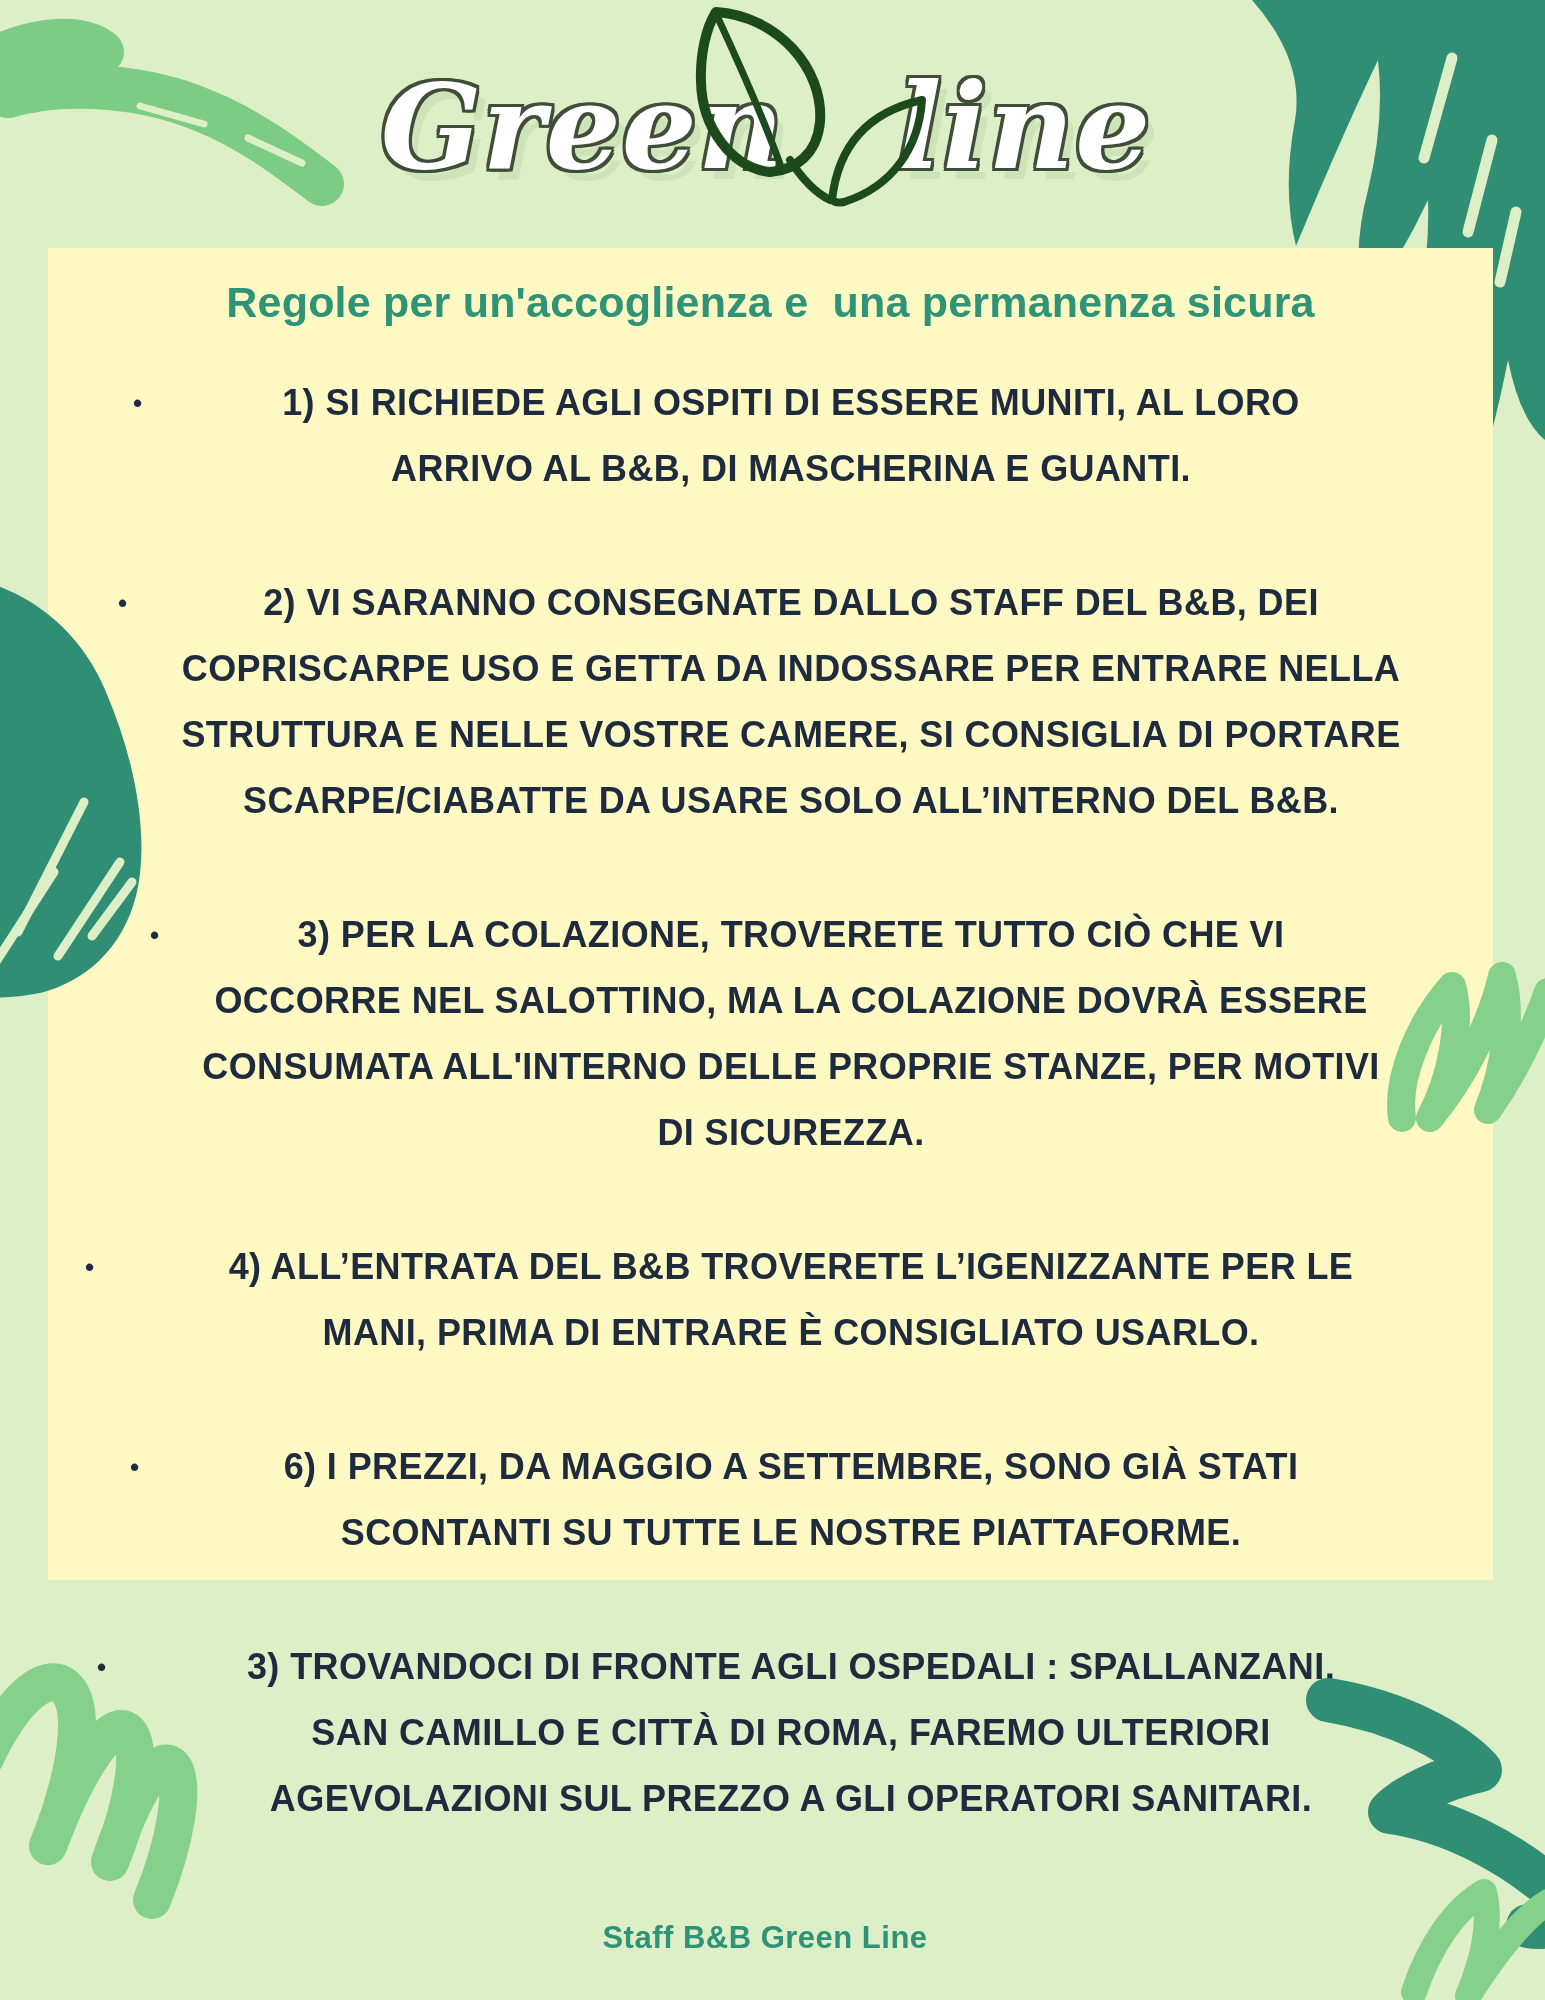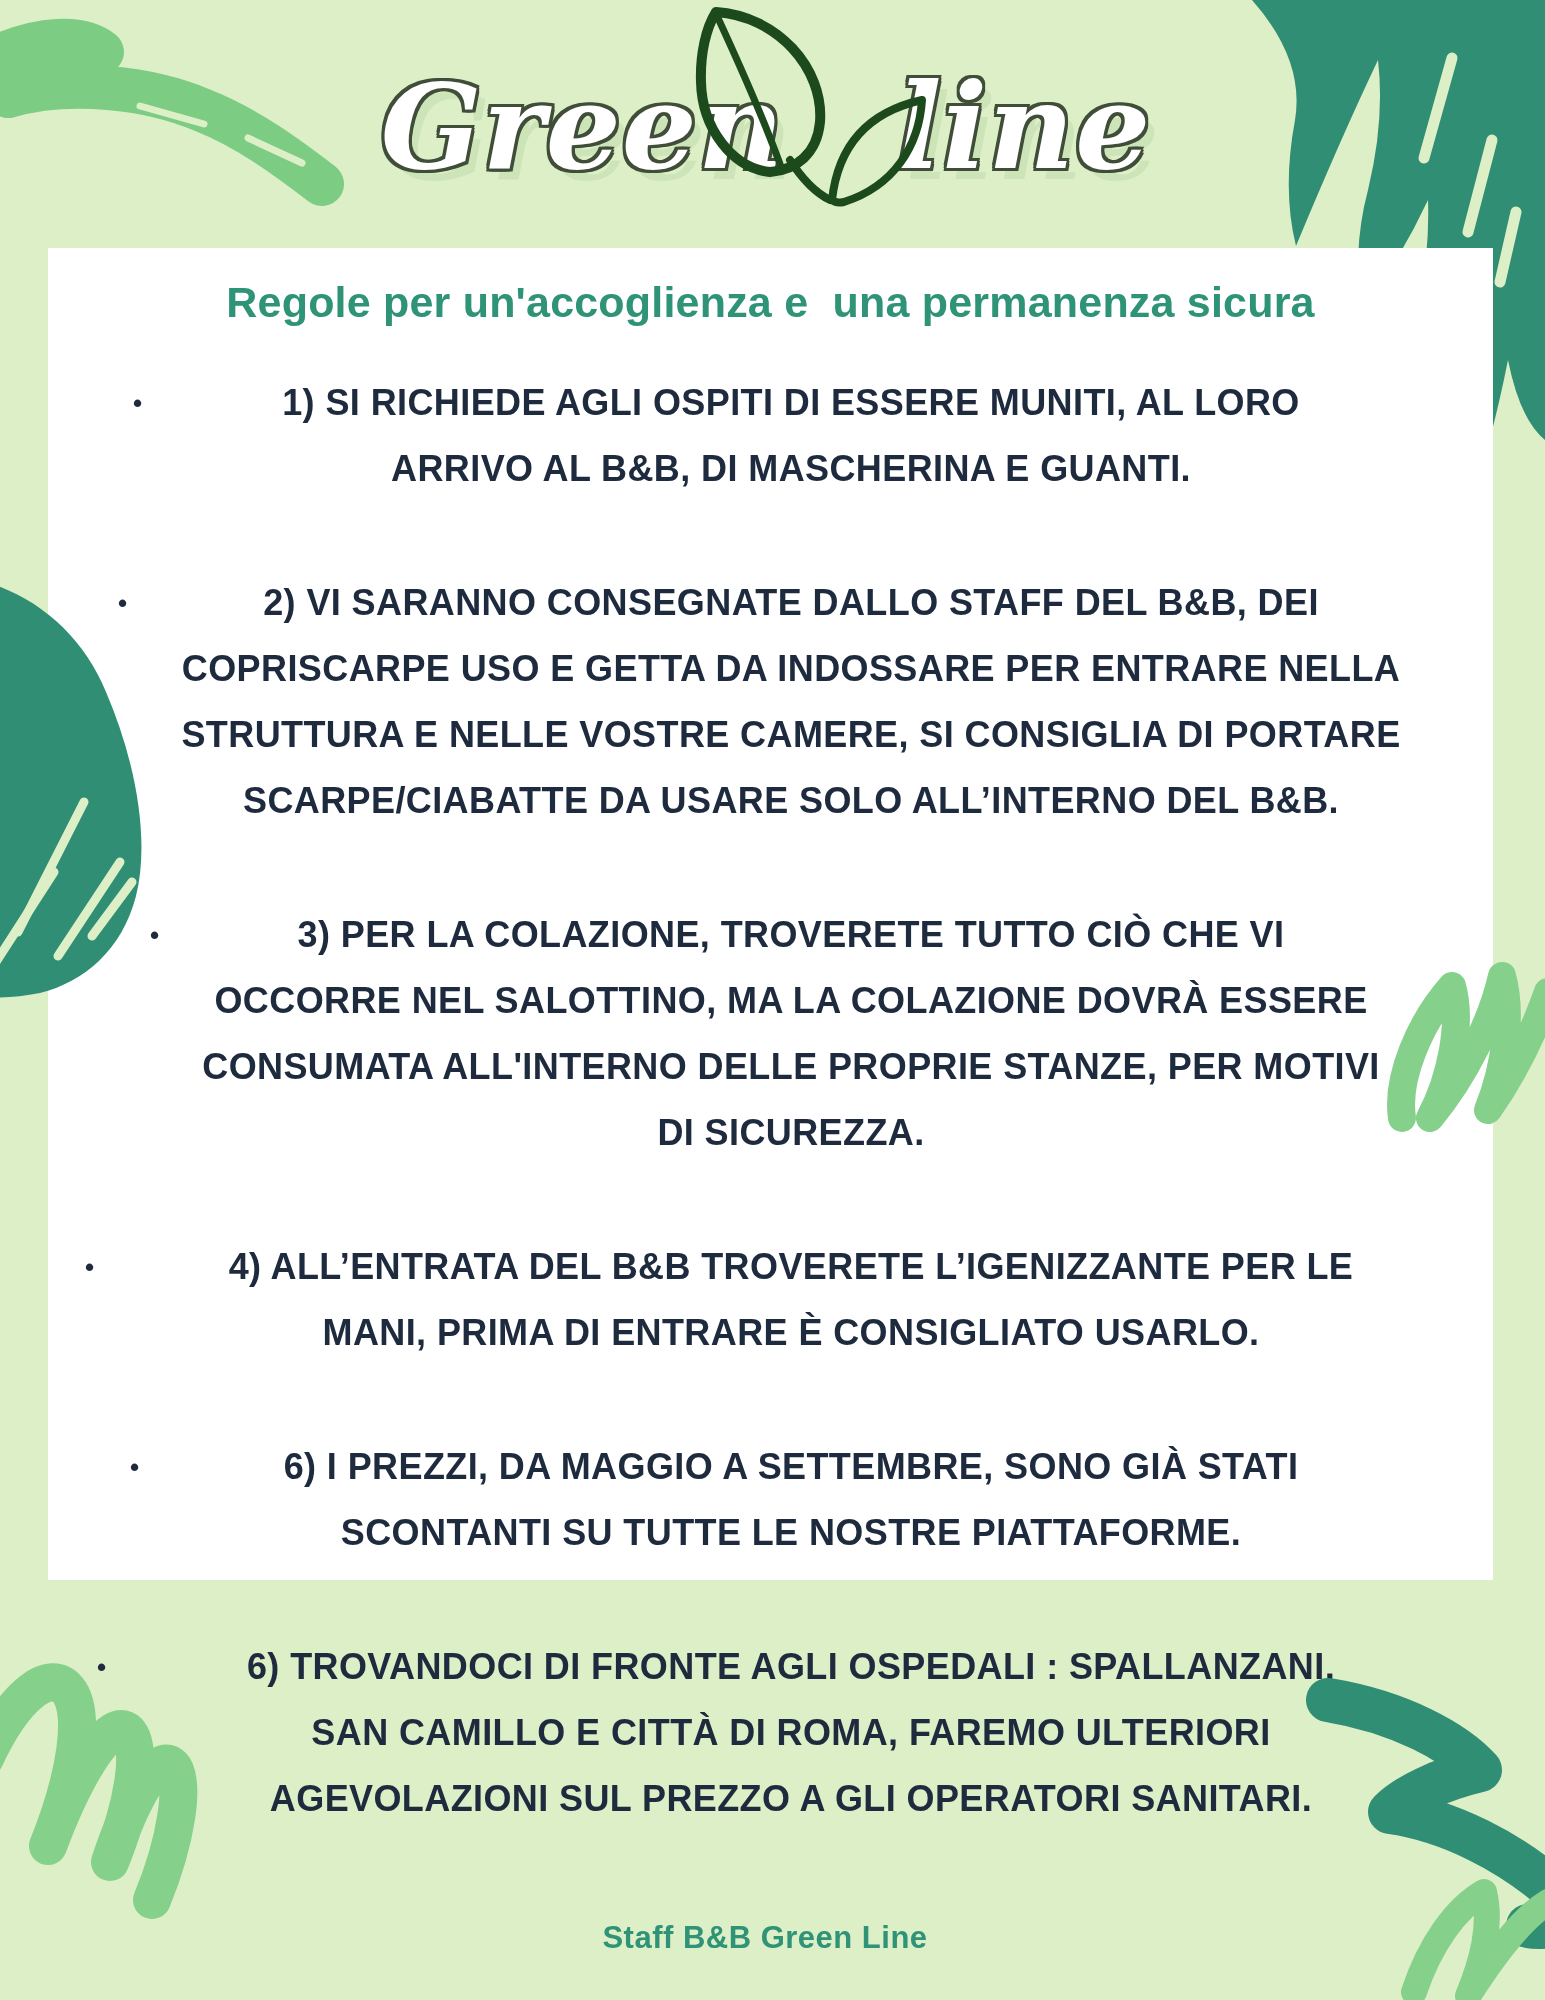--- a/index.html
+++ b/index.html
@@ -1,21 +1,21 @@
 <!DOCTYPE html>
 <html><head>
 <meta charset="utf-8">
 <style>
   html,body{margin:0;padding:0;}
   body{background:#ddefc6;font-family:"Liberation Sans","DejaVu Sans",sans-serif;}
   #page{position:relative;width:1545px;height:2000px;background:#ddefc6;overflow:hidden;}
   .deco{position:absolute;left:0;top:0;width:1545px;height:2000px;pointer-events:none;}
   #brush-under{z-index:0;}
   #card{position:absolute;z-index:1;left:48px;top:248px;width:1445px;height:1332px;
-        background:#ffffff;box-sizing:border-box;padding-top:30px;}
+        background:#fef9c3;box-sizing:border-box;padding-top:30px;}
   #brush-over{z-index:2;}
   .card-title{margin:0 0 44px 0;text-align:center;font-weight:bold;font-size:43px;line-height:48px;
         color:#2e9377;white-space:pre-wrap;letter-spacing:0.2px;}
   .rule{position:relative;width:100%;margin:0 0 68px 0;}
   .rule p{margin:0;text-align:center;white-space:pre-line;color:#1e2a3d;font-weight:bold;
         font-size:36px;line-height:66px;letter-spacing:0.4px;padding-left:41px;}
   .bullet{position:absolute;top:18px;font-size:26px;color:#1e2a3d;font-weight:bold;}
   .b1{left:85px;} .b2{left:70px;} .b3{left:102px;} .b4{left:37px;} .b5{left:82px;} .b6{left:49px;}
   #logo-script{position:absolute;z-index:3;top:52px;left:0;right:13px;text-align:center;
         font-family:"DejaVu Serif",serif;font-style:italic;font-weight:bold;
@@ -71,21 +71,21 @@
       <p>4) ALL’ENTRATA DEL B&amp;B TROVERETE L’IGENIZZANTE PER LE
 MANI, PRIMA DI ENTRARE È CONSIGLIATO USARLO.</p>
     </div>
     <div class="rule">
       <span class="bullet b5">•</span>
       <p>6) I PREZZI, DA MAGGIO A SETTEMBRE, SONO GIÀ STATI
 SCONTANTI SU TUTTE LE NOSTRE PIATTAFORME.</p>
     </div>
     <div class="rule">
       <span class="bullet b6">•</span>
-      <p>6) TROVANDOCI DI FRONTE AGLI OSPEDALI : SPALLANZANI,
+      <p>3) TROVANDOCI DI FRONTE AGLI OSPEDALI : SPALLANZANI,
 SAN CAMILLO E CITTÀ DI ROMA, FAREMO ULTERIORI
 AGEVOLAZIONI SUL PREZZO A GLI OPERATORI SANITARI.</p>
     </div>
   </div>
 
   <svg id="brush-over" class="deco" viewBox="0 0 1545 2000">
 
     <path fill="none" stroke="#7dcc83" stroke-width="44" stroke-linecap="round" stroke-linejoin="round" d="M -10 60 C 40 36 82 36 102 52 C 62 70 26 85 8 96 C 70 78 150 88 202 110 C 248 128 288 158 322 184"></path>
     <g stroke="#ddefc6" stroke-width="7" stroke-linecap="round" fill="none">
       <path d="M 140 106 L 204 124"></path>

